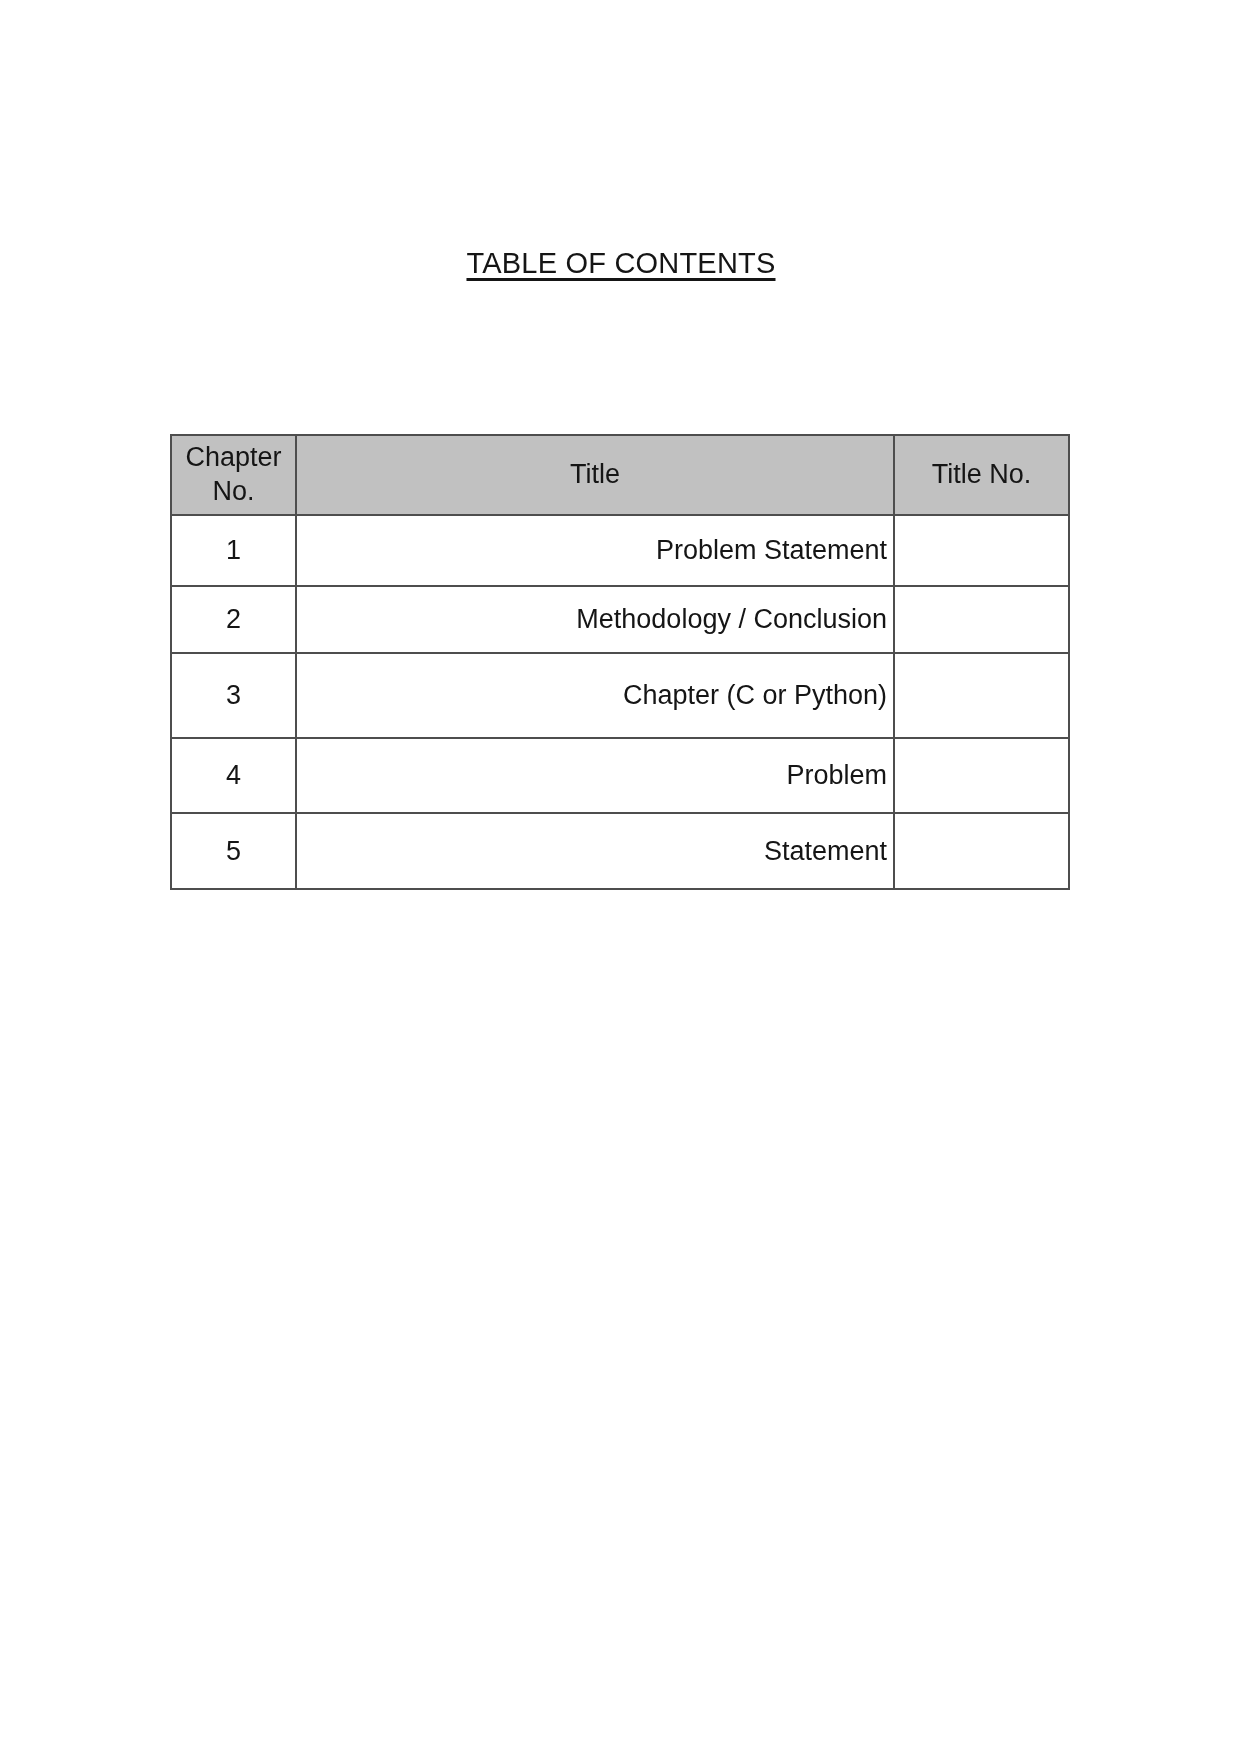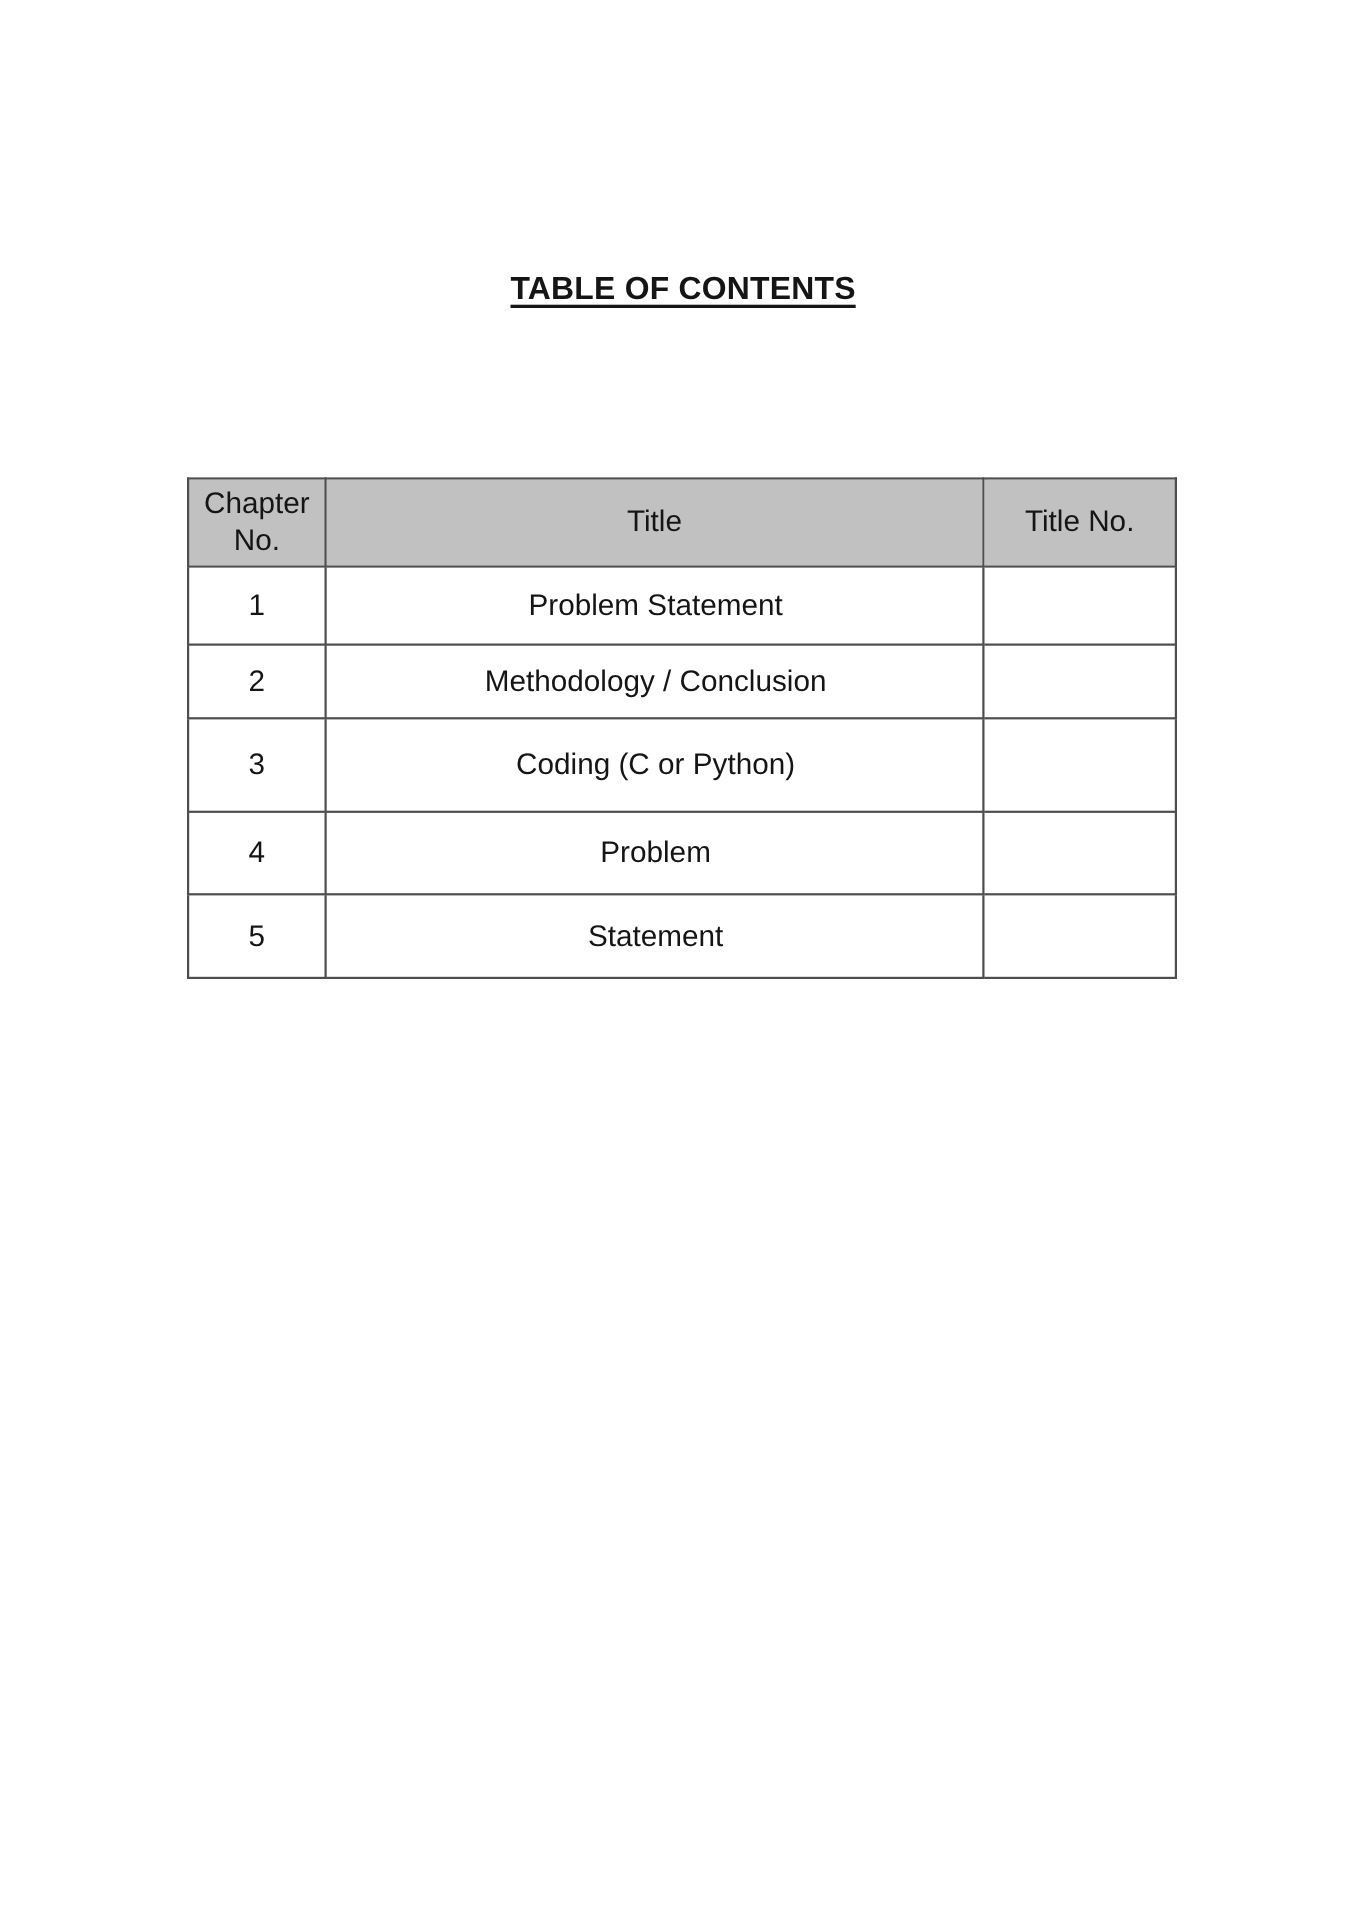--- a/index.html
+++ b/index.html
@@ -15,21 +15,21 @@
     color: #151515;
     overflow: hidden;
   }
   .doc-title {
     position: absolute;
     top: 246px;
     left: 2px;
     right: 0;
     text-align: center;
     font-size: 29px;
-    font-weight: bold;
+    font-weight: normal;
     line-height: 34px;
     margin: 0;
     letter-spacing: 0.2px;
   }
   .doc-title .underlined {
     text-decoration: underline;
     text-decoration-thickness: 2.5px;
     text-underline-offset: 5px;
   }
   table.toc-table {
@@ -53,21 +53,21 @@
     text-align: center;
     line-height: 1.25;
     height: 78px;
     padding: 0;
   }
   .toc-table td.cell-chapter {
     text-align: center;
     padding: 0;
   }
   .toc-table td.cell-title {
-    text-align: center;
+    text-align: right;
     padding: 0 6px 0 8px;
   }
   .toc-table td.cell-page {
     padding: 0;
   }
   .toc-table tbody tr:nth-child(1) td { height: 69px; }
   .toc-table tbody tr:nth-child(2) td { height: 65px; }
   .toc-table tbody tr:nth-child(3) td { height: 83px; }
   .toc-table tbody tr:nth-child(4) td { height: 73px; }
   .toc-table tbody tr:nth-child(5) td { height: 74px; }
@@ -96,21 +96,21 @@
       <td class="cell-title">Problem Statement</td>
       <td class="cell-page"></td>
     </tr>
     <tr>
       <td class="cell-chapter">2</td>
       <td class="cell-title">Methodology / Conclusion</td>
       <td class="cell-page"></td>
     </tr>
     <tr>
       <td class="cell-chapter">3</td>
-      <td class="cell-title">Coding (C or Python)</td>
+      <td class="cell-title">Chapter (C or Python)</td>
       <td class="cell-page"></td>
     </tr>
     <tr>
       <td class="cell-chapter">4</td>
       <td class="cell-title">Problem</td>
       <td class="cell-page"></td>
     </tr>
     <tr>
       <td class="cell-chapter">5</td>
       <td class="cell-title">Statement</td>

